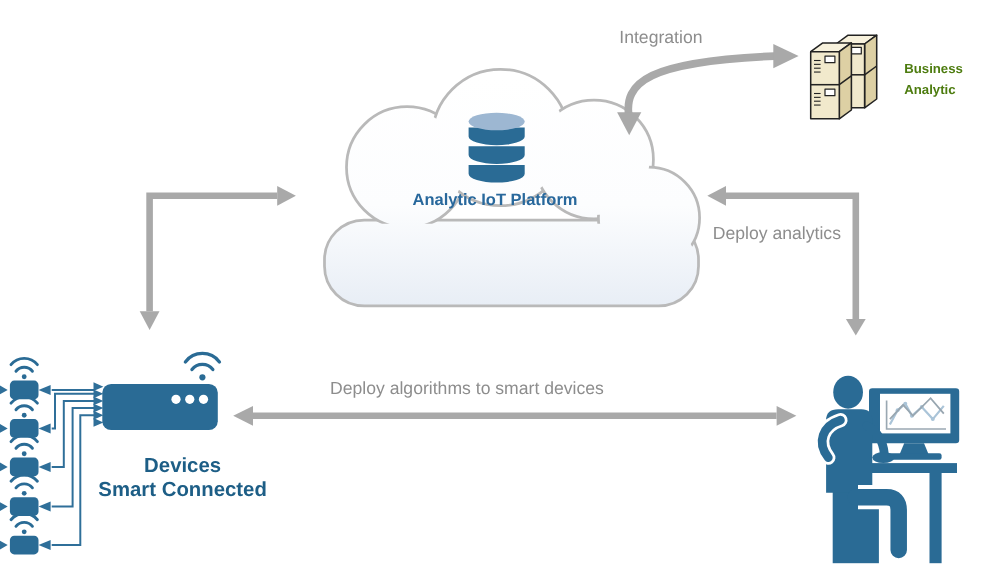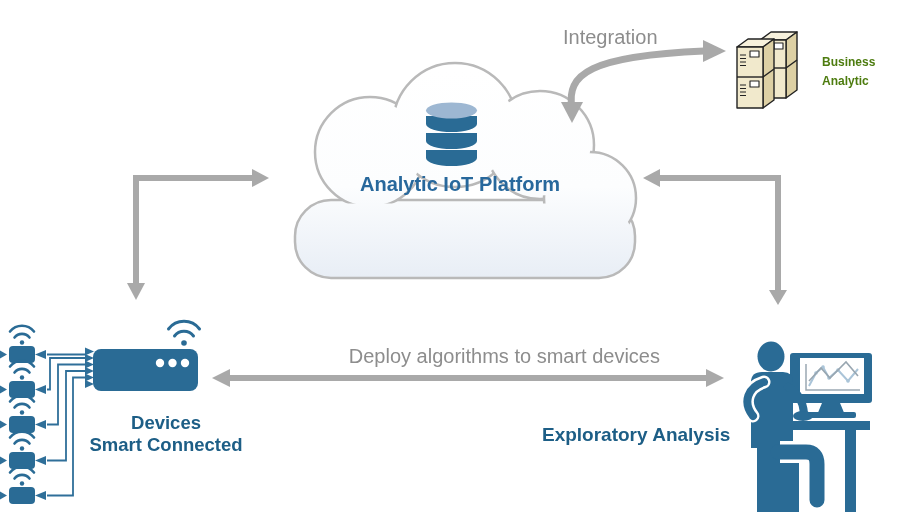--- a/index.html
+++ b/index.html
@@ -1,26 +1,26 @@
 <!DOCTYPE html>
 <html><head>
 <meta charset="utf-8">
 <style>
   html,body{margin:0;padding:0;background:#fff;}
   #stage{position:relative;width:900px;height:517px;background:#fff;overflow:hidden;
          font-family:"Liberation Sans", sans-serif;}
   #diagram-svg{position:absolute;left:0;top:0;}
   .label{position:absolute;white-space:nowrap;}
-  .gray-label{color:#8d8d8d;font-size:20px;}
+  .gray-label{color:#8d8d8d;font-size:16px;}
   .blue-bold{font-weight:bold;}
   .lbl-integration{left:563px;top:26px;}
   .lbl-deploy-analytics{left:648px;top:201px;line-height:24px;}
-  .lbl-deploy-algorithms{left:300px;top:345px;width:360px;text-align:right;}
-  .lbl-platform{left:340px;top:173px;width:220px;text-align:right;
-                font-size:20px;color:#28689c;}
+  .lbl-deploy-algorithms{left:300px;top:345px;width:360px;text-align:left;}
+  .lbl-platform{left:340px;top:173px;width:220px;text-align:center;
+                font-size:15px;color:#28689c;}
   .lbl-business{left:822px;top:53px;font-size:12px;line-height:19px;color:#4d7c0f;}
   .lbl-smart{left:76px;top:412px;width:180px;text-align:center;
              font-size:18.5px;line-height:22px;color:#1d5e86;}
   .lbl-exploratory{left:542px;top:424px;font-size:19px;color:#1d5e86;}
   .line{display:block;}
 </style>
 </head>
 <body>
 
 <div id="stage">
@@ -214,31 +214,31 @@
       <ellipse cx="803" cy="416" rx="10" ry="5" fill="#2a6b95"></ellipse>
       <path d="M780 452 H806 Q819 452 819 465 V498" stroke="#ffffff" stroke-width="22" fill="none"></path>
       <path d="M778 452 H806 Q817 452 817 464 V500" stroke="#2a6b95" stroke-width="15" fill="none" stroke-linecap="round"></path>
     </g>
   </g>
 </svg>
 
 <div class="label gray-label lbl-integration">Integration</div>
 
 <div class="label gray-label lbl-deploy-analytics">
+  <span class="line">Deploy analytics</span>
 </div>
 
 <div class="label gray-label lbl-deploy-algorithms">Deploy algorithms to smart devices</div>
 
 <div class="label blue-bold lbl-platform">Analytic IoT Platform</div>
 
 <div class="label blue-bold lbl-business">
   <span class="line">Business</span>
   <span class="line">Analytic</span>
 </div>
 
 <div class="label blue-bold lbl-smart">
   <span class="line">Devices</span>
   <span class="line">Smart Connected</span>
 </div>
 
-<div class="label blue-bold lbl-exploratory">Exploratory Analysis</div>
 
 </div>
 
 </body></html>

